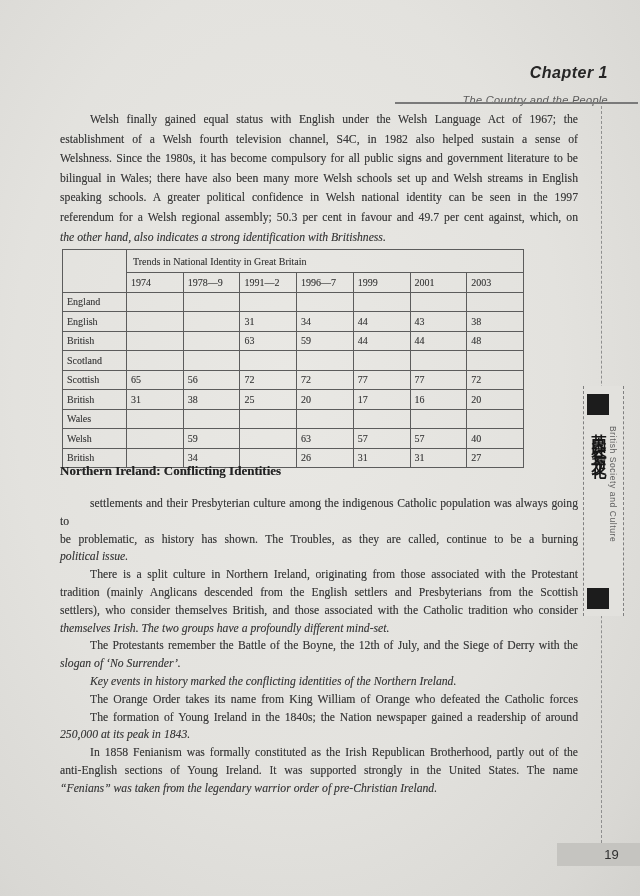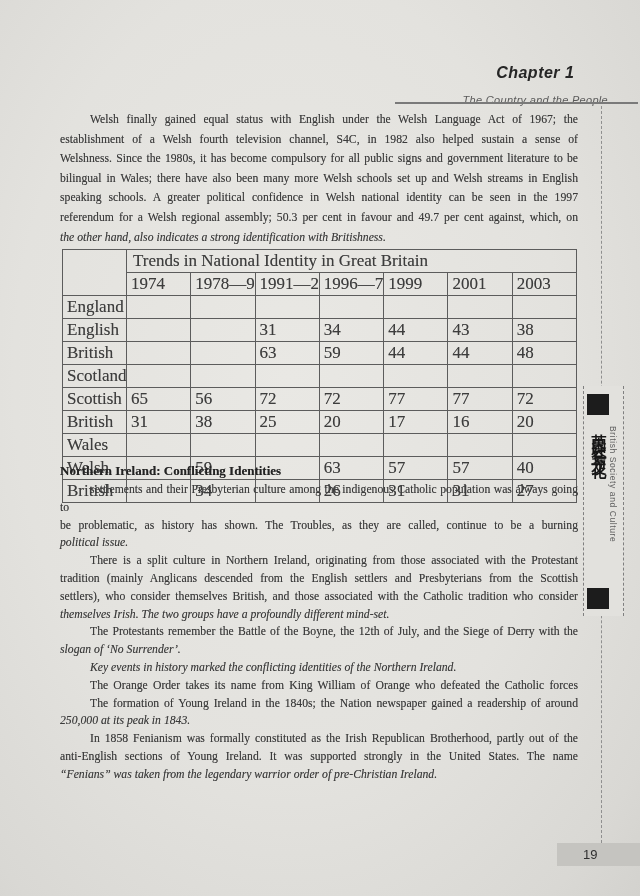--- a/index.html
+++ b/index.html
@@ -7,57 +7,57 @@
     width:640px;height:896px;overflow:hidden;
     background:#cfcecb;
     font-family:"Liberation Serif","DejaVu Serif",serif;
   }
   .page{
     position:relative;width:640px;height:896px;
     background:radial-gradient(ellipse at 45% 42%, #e9e8e4 0%, #e3e2de 55%, #d9d8d4 88%, #d3d2ce 100%);
     color:#3a3a3a;
   }
   
-  .chapter-head{position:absolute;top:64px;right:32px;text-align:center;
+  .chapter-head{position:absolute;top:64px;right:32px;text-align:right;
     font-family:"Liberation Sans","DejaVu Sans",sans-serif;}
   .chapter-title{font-size:16px;font-weight:bold;font-style:italic;color:#262626;letter-spacing:.5px;}
   .chapter-sub{font-size:11px;font-style:italic;color:#5a5a5a;margin-top:12px;letter-spacing:.3px;}
   .head-rule{position:absolute;top:102px;left:395px;right:2px;height:2px;background:#7a7a7a;}
   
   .margin-line{position:absolute;left:601px;top:106px;height:737px;width:0;border-left:1px dashed #8f8f8f;}
   
   .textblock{position:absolute;left:60px;width:518px;font-size:11.7px;color:#3b3b3b;
     text-shadow:0 0 .5px rgba(70,70,70,.55);}
   .intro{top:110px;line-height:19.6px;}
   .section{top:462px;line-height:17.8px;}
   .jline{text-align:justify;text-align-last:justify;}
   .jline.last{text-align-last:left;font-style:italic;}
   .para .jline:first-child{text-indent:30px;}
-  .section-heading{font-size:13px;font-weight:bold;color:#232323;line-height:18px;margin-bottom:1px;
+  .section-heading{font-size:13px;font-weight:bold;color:#232323;line-height:18px;margin-bottom:15px;
     text-align:left;}
   
-  .idtable{position:absolute;left:62px;top:249px;width:515px;border-collapse:collapse;table-layout:fixed;
-    font-size:17px;color:#3d3d3d;text-shadow:0 0 .5px rgba(70,70,70,.5);}
+  .idtable{position:absolute;left:62px;top:249px;width:462px;border-collapse:collapse;table-layout:fixed;
+    font-size:10px;color:#3d3d3d;text-shadow:0 0 .5px rgba(70,70,70,.5);}
   .idtable td{border:1px solid #5c5c5c;padding:1px 4px;height:16.5px;overflow:hidden;white-space:nowrap;
     vertical-align:middle;text-align:left;}
   .idtable td.caption{height:20px;padding-left:6px;}
   .idtable td.corner{border-top-color:#5c5c5c;}
   col.c0{width:64px;}
   
   .side-tab{position:absolute;left:583px;top:386px;width:39px;height:230px;background:#e2e1dd;
     border-left:1px dashed #7f7f7f;border-right:1px dashed #7f7f7f;}
   .side-tab .sq{position:absolute;left:3px;width:22px;height:21px;background:#1c1c1c;}
   .side-tab .sq.top{top:8px;}
   .side-tab .sq.bottom{bottom:7px;}
   .cn-title{position:absolute;left:5px;top:36px;writing-mode:vertical-rl;text-orientation:upright;
     font-family:"DejaVu Sans",sans-serif;font-size:15px;font-weight:bold;color:#161616;letter-spacing:5px;line-height:19px;}
   .en-title{position:absolute;left:24px;top:40px;writing-mode:vertical-rl;
     font-family:"Liberation Sans","DejaVu Sans",sans-serif;font-size:8.5px;color:#5f5f5f;letter-spacing:.6px;}
   
-  .pagenum-bar{position:absolute;left:557px;top:843px;width:83px;height:23px;background:#c5c4c0;}
+  .pagenum-bar{position:absolute;left:557px;top:843px;width:83px;height:23px;background:#c5c4c0;text-align:center;}
   .pagenum{display:block;padding-left:26px;line-height:23px;
     font-family:"Liberation Sans","DejaVu Sans",sans-serif;font-size:13px;color:#2f2f2f;}
 </style>
 </head>
 <body>
 
 <div class="page">
 
   <div class="chapter-head">
     <div class="chapter-title">Chapter 1</div>

